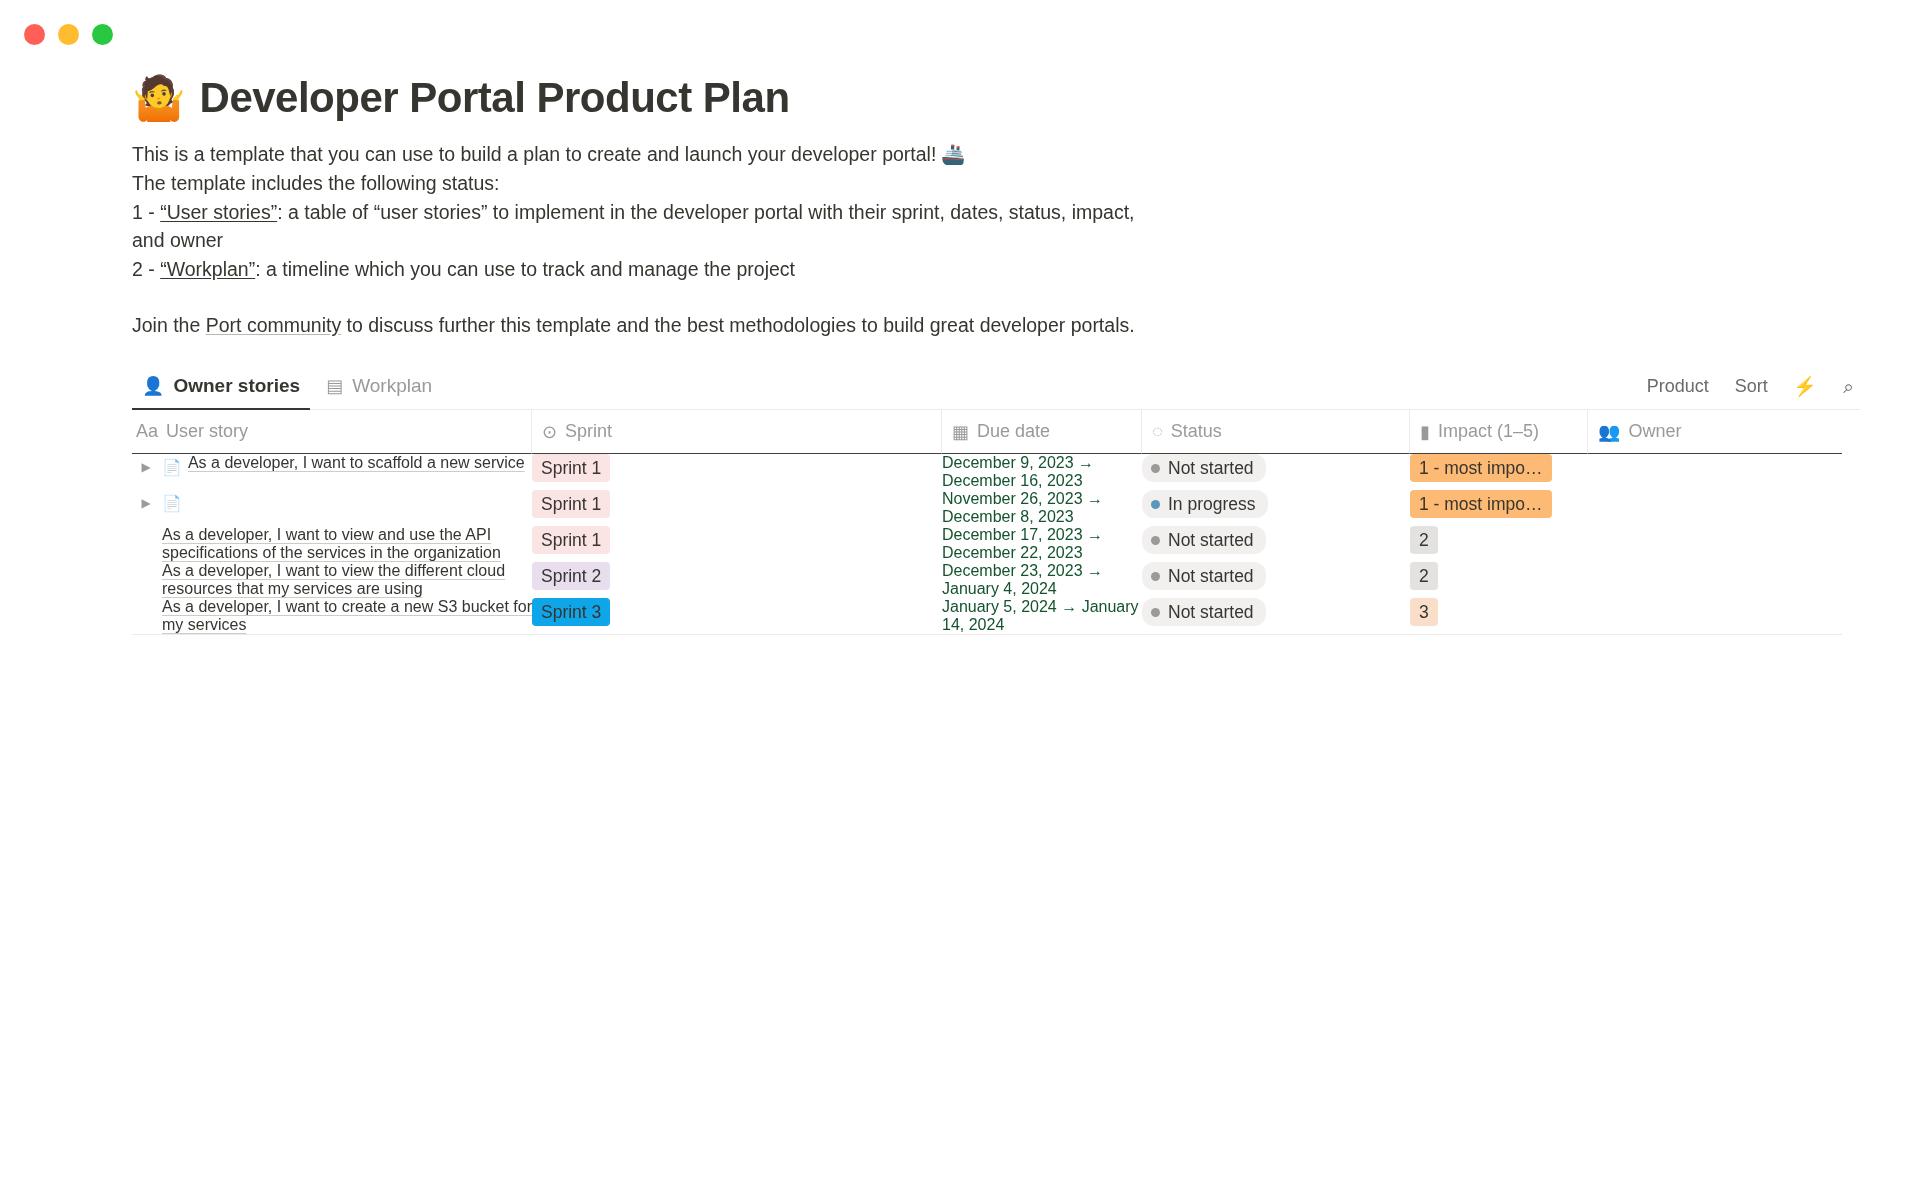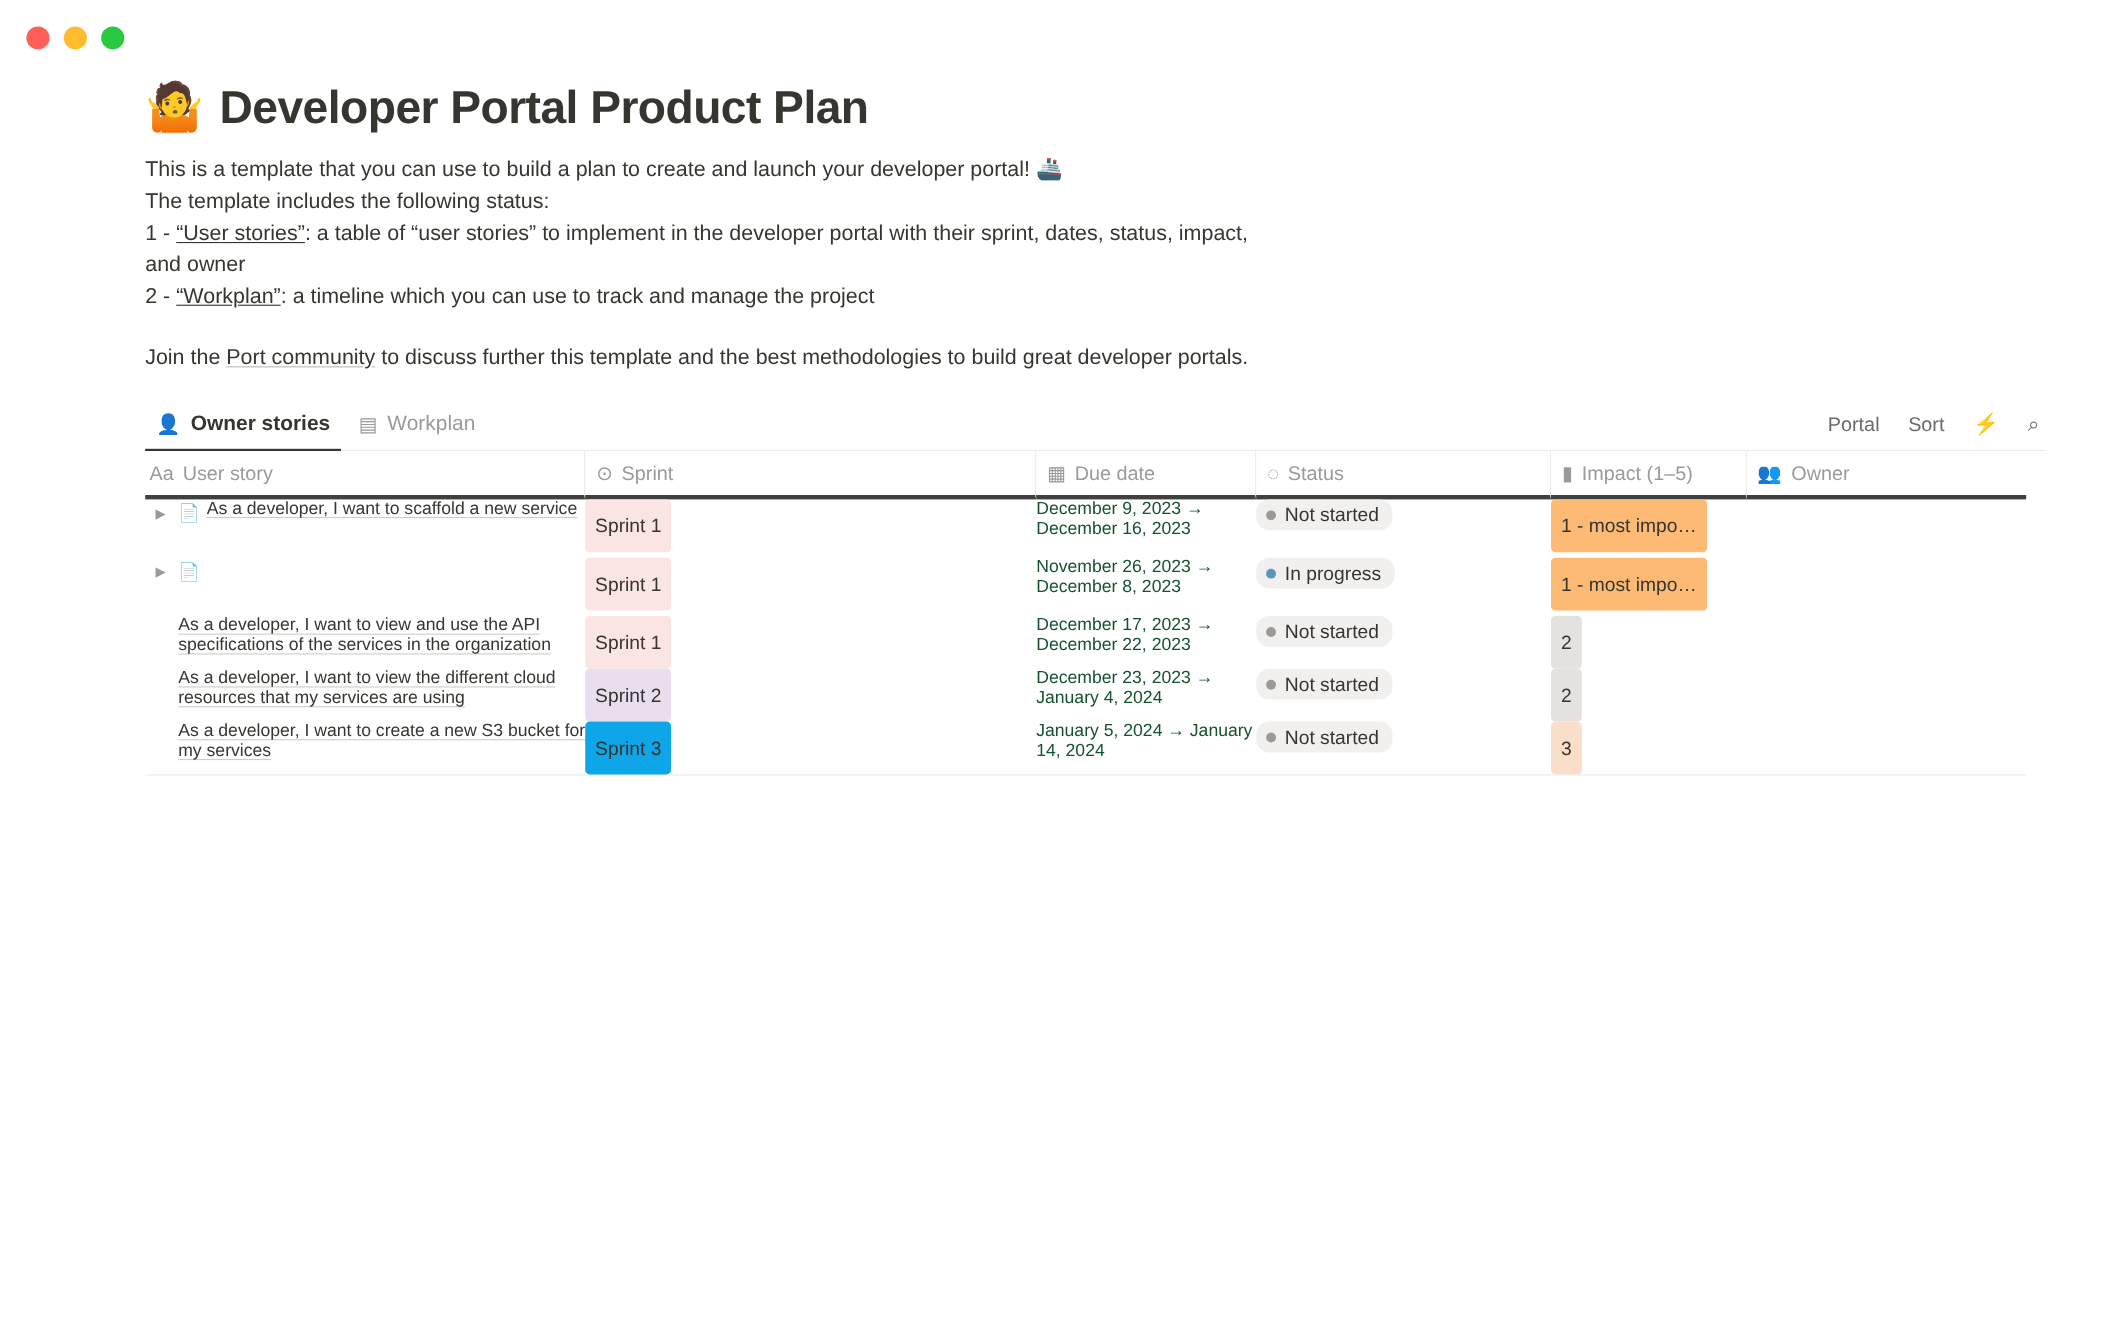--- a/index.html
+++ b/index.html
@@ -111,21 +111,21 @@
   }
   .trow { display: flex; }
   .thead .tcell {
     display: flex;
     align-items: center;
     gap: 8px;
     height: 44px;
     padding: 0 10px;
     font-size: 18px;
     color: #9b9a97;
-    border-bottom: 4px solid #404040;
+    border-bottom: 1px solid #404040;
     border-right: 1px solid #ebebea;
     text-align: center;
   }
   .thead .tcell.first { padding-left: 4px; }
 
   .c-story  { width: 400px; }
   .c-sprint { width: 410px; }
   .c-due    { width: 200px; }
   .c-status { width: 268px; }
   .c-impact { width: 178px; }
@@ -150,21 +150,21 @@
   .doc-icon { font-size: 16px; line-height: 27px; flex: 0 0 auto; }
   .story-text {
     text-decoration: underline;
     text-decoration-color: rgba(55,53,47,0.25);
     text-underline-offset: 3px;
     cursor: pointer;
   }
 
   .pill {
     display: inline-block;
-    padding: 13px 9px;
+    padding: 3px 9px;
     border-radius: 4px;
     font-size: 17.5px;
     line-height: 22px;
   }
   .pill-sprint1 { background: #fbe4e4; }
   .pill-sprint2 { background: #e8deee; }
   .pill-sprint3 { background: #0ea5e9; }
   .pill-impact-blue { background: #fdba74; }
   .pill-impact-grey { background: #e3e2e0; }
   .pill-impact-orange { background: #fadec9; }
@@ -228,21 +228,21 @@
       <div class="tab active">
         <span class="ticon">👤</span>
         <span>Owner stories</span>
       </div>
       <div class="tab">
         <span class="ticon">▤</span>
         <span>Workplan</span>
       </div>
     </div>
     <div class="toolbar-right">
-      <span>Portal</span>
+      <span>Product</span>
       <span>Sort</span>
       <span class="icon-btn">⚡</span>
       <span class="icon-btn">⌕</span>
     </div>
   </div>
 
   <div class="table">
 
     <div class="trow thead">
       <div class="tcell c-story first">

